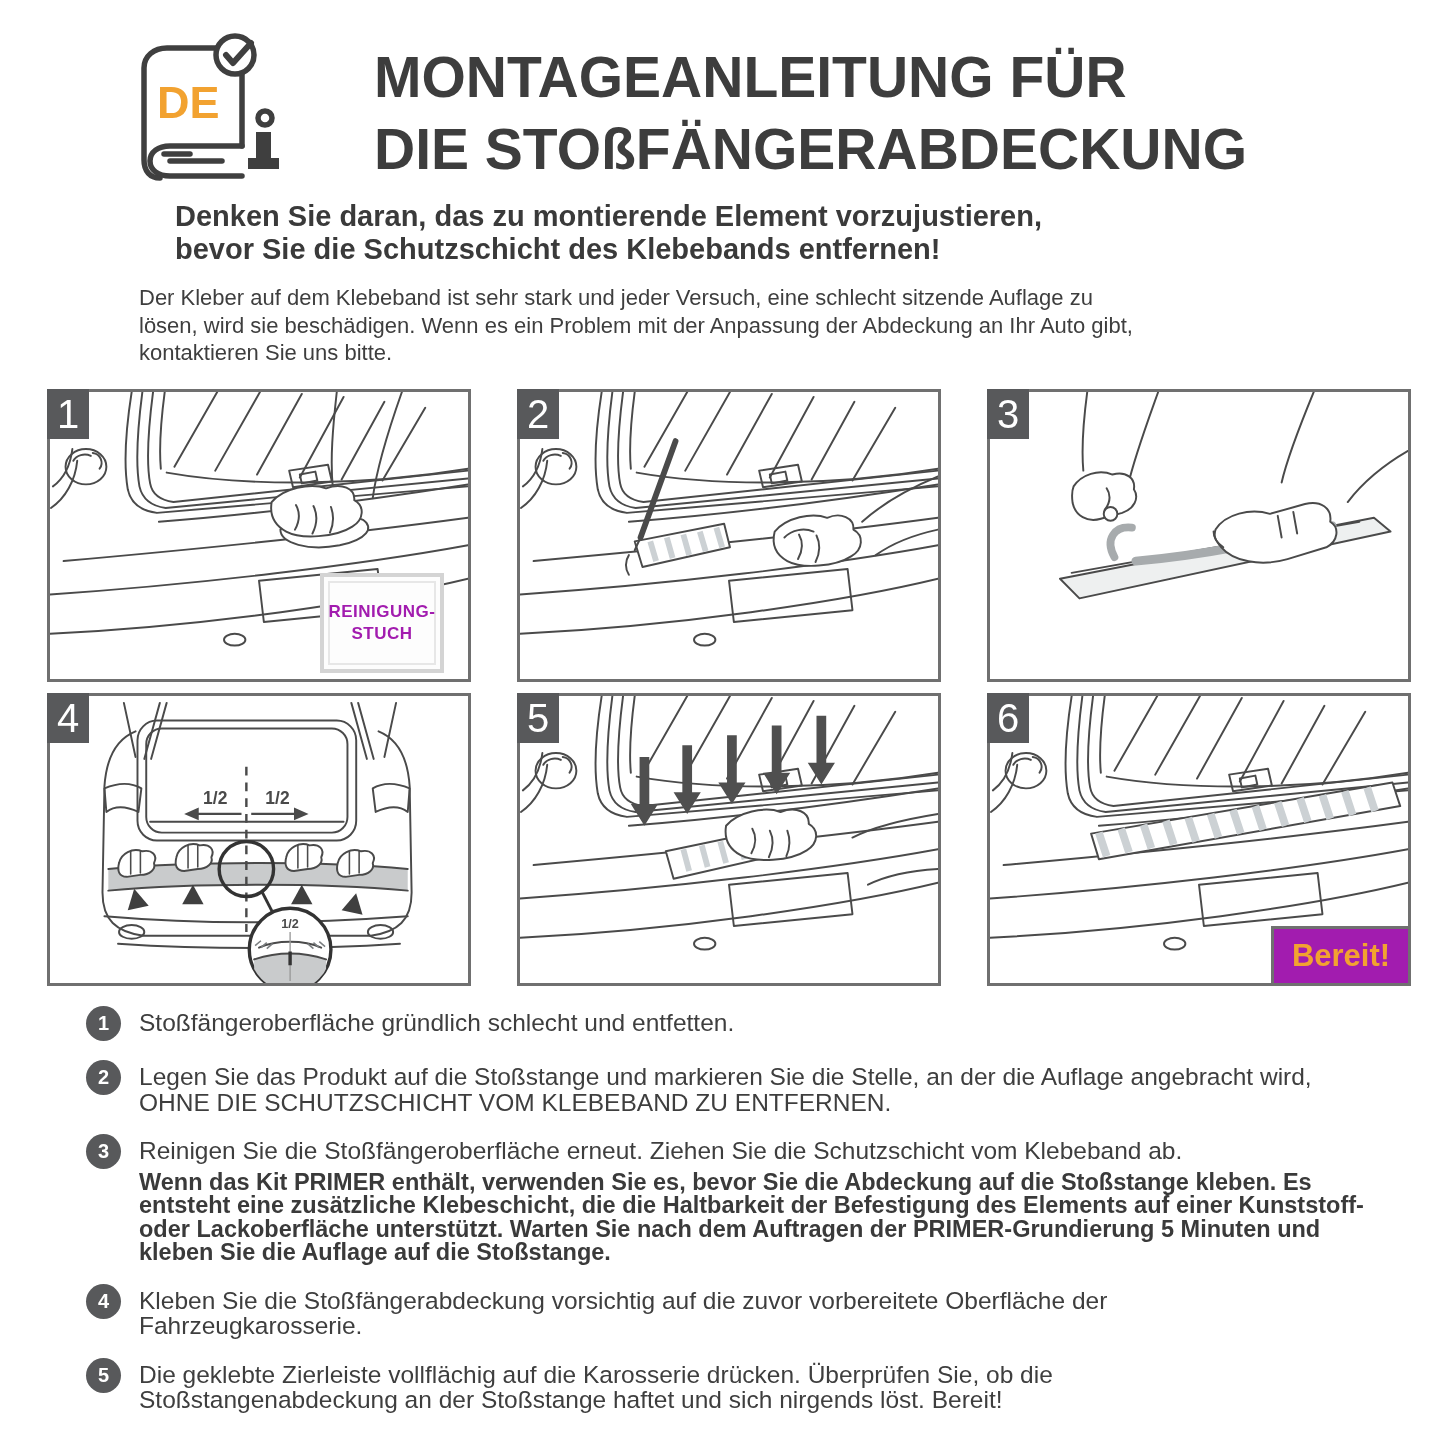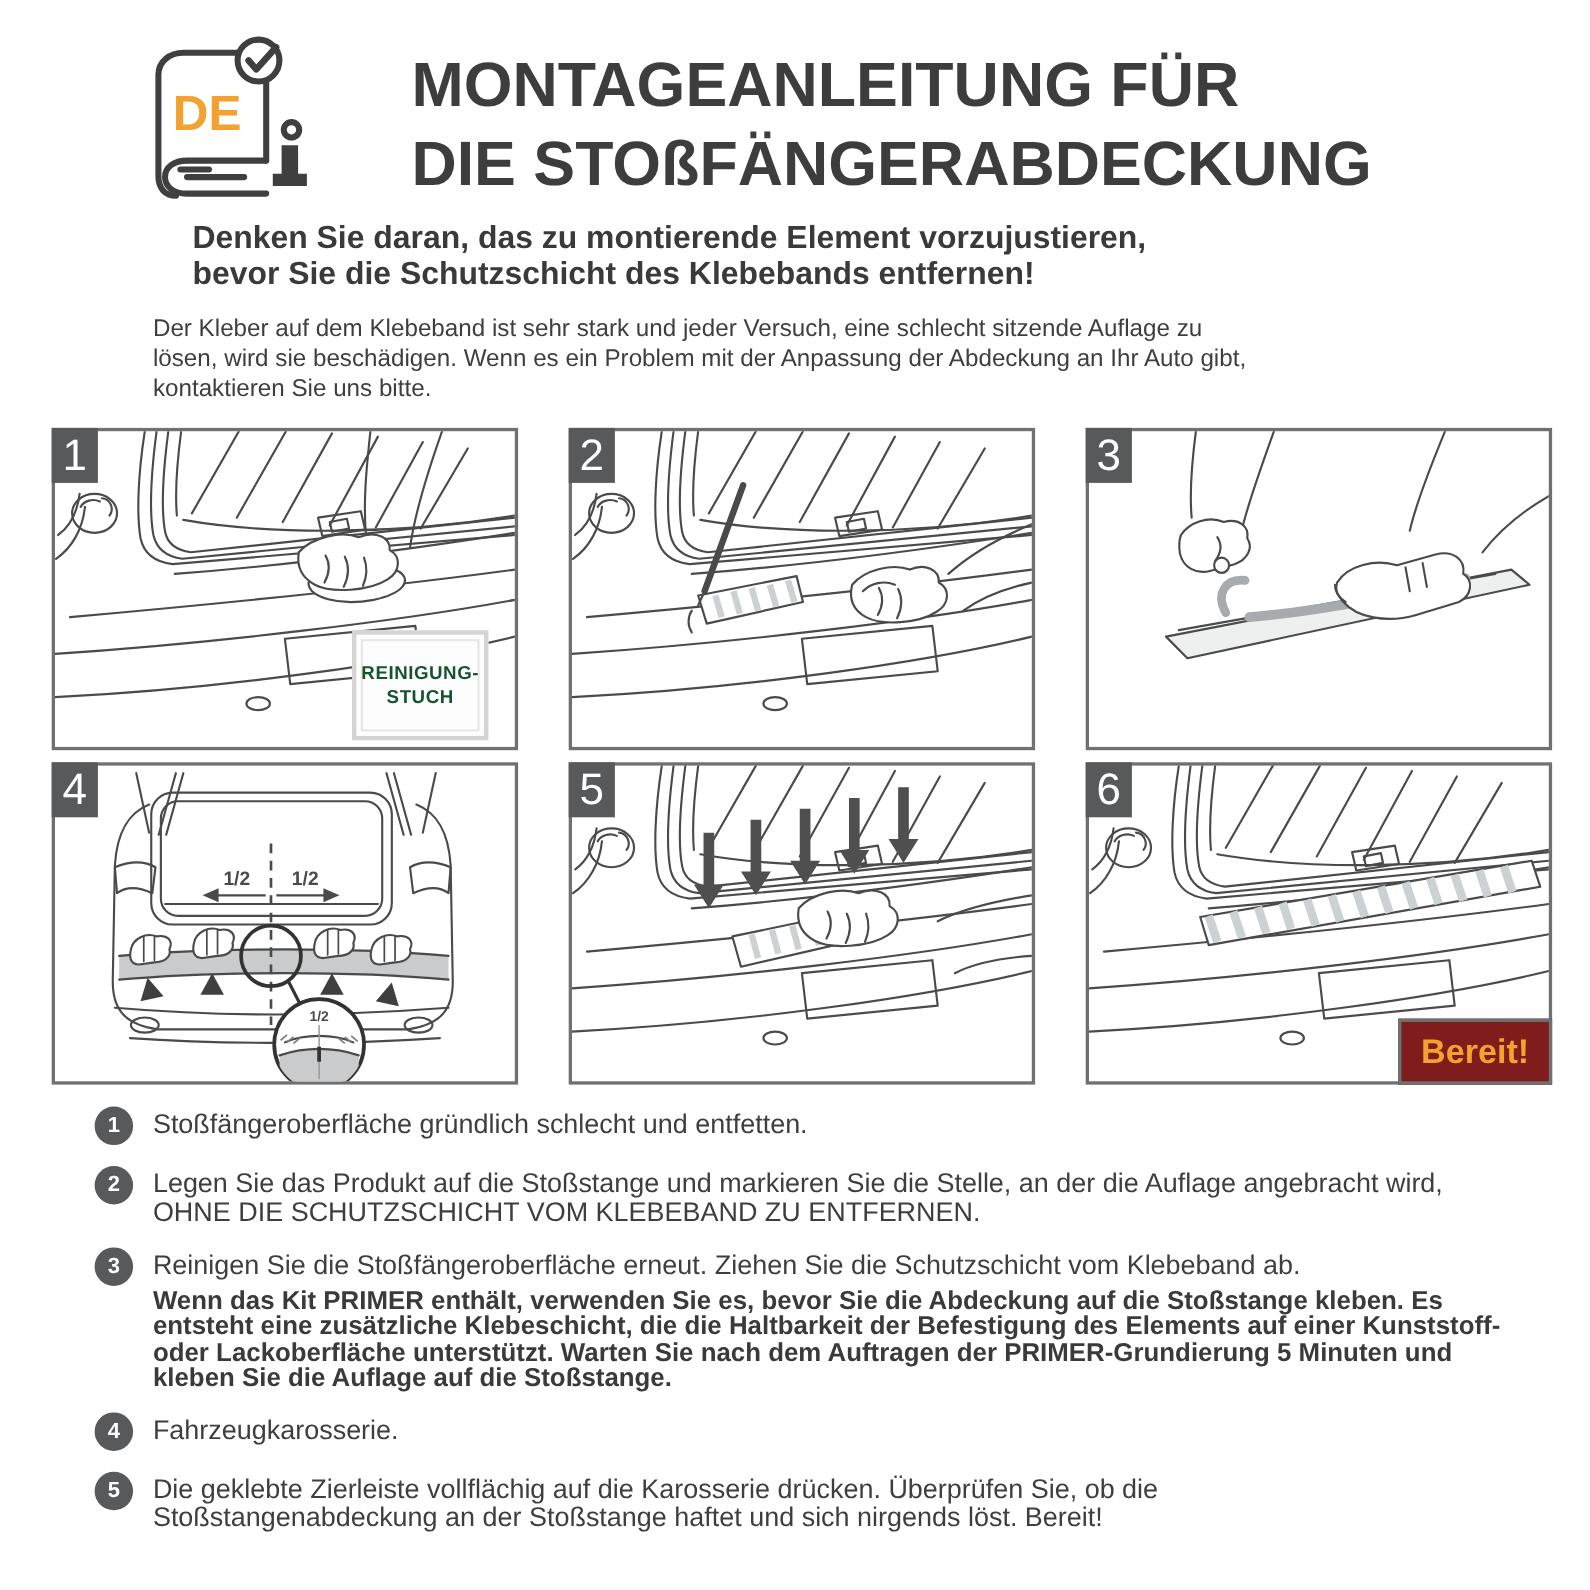--- a/index.html
+++ b/index.html
@@ -26,25 +26,25 @@
   .panel svg.art{position:absolute;left:0;top:0;width:100%;height:100%;}
   .panel-num{position:absolute;left:-3px;top:-3px;width:42px;height:50px;background:#58595b;
              color:#fff;font-size:40px;font-weight:400;display:flex;align-items:center;
              justify-content:center;z-index:3;}
 
   .clean-label{position:absolute;right:24px;bottom:6px;width:124px;height:100px;
                background:#fdfdfd;border:4px solid #d4d4d4;box-sizing:border-box;
                display:flex;align-items:center;justify-content:center;z-index:2;}
   .clean-label .inner{border:2px solid #e7e7e7;width:104px;height:80px;display:flex;
                flex-direction:column;align-items:center;justify-content:center;}
-  .clean-label .txt{color:#14532d;font-weight:700;font-size:17px;line-height:22px;
+  .clean-label .txt{color:#a21caf;font-weight:700;font-size:17px;line-height:22px;
                letter-spacing:0.5px;text-align:center;white-space:nowrap;}
 
   .ready-label{position:absolute;right:-3px;bottom:-3px;width:140px;height:60px;
-               background:#7f1d1d;border:3px solid #707070;box-sizing:border-box;
+               background:#a21caf;border:3px solid #707070;box-sizing:border-box;
                display:flex;align-items:center;justify-content:center;
                font-size:31px;font-weight:700;color:#f2a230;z-index:2;}
 
   
   .steps{position:absolute;left:86px;top:1006px;}
   .step{display:flex;margin-bottom:19px;}
   .badge{flex:none;width:35px;height:35px;border-radius:50%;background:#58595b;color:#fff;
          font-size:20px;font-weight:700;display:flex;align-items:center;justify-content:center;
          margin-right:18px;}
   .step-text{font-size:24.5px;line-height:25.5px;color:#3e3e3e;padding-top:4px;white-space:nowrap;}
@@ -330,20 +330,21 @@
           <div>entsteht eine zusätzliche Klebeschicht, die die Haltbarkeit der Befestigung des Elements auf einer Kunststoff-</div>
           <div>oder Lackoberfläche unterstützt. Warten Sie nach dem Auftragen der PRIMER-Grundierung 5 Minuten und</div>
           <div>kleben Sie die Auflage auf die Stoßstange.</div>
         </div>
       </div>
     </div>
 
     <div class="step">
       <div class="badge">4</div>
       <div class="step-text">
+        <div>Kleben Sie die Stoßfängerabdeckung vorsichtig auf die zuvor vorbereitete Oberfläche der</div>
         <div>Fahrzeugkarosserie.</div>
       </div>
     </div>
 
     <div class="step">
       <div class="badge">5</div>
       <div class="step-text">
         <div>Die geklebte Zierleiste vollflächig auf die Karosserie drücken. Überprüfen Sie, ob die</div>
         <div>Stoßstangenabdeckung an der Stoßstange haftet und sich nirgends löst. Bereit!</div>
       </div>

